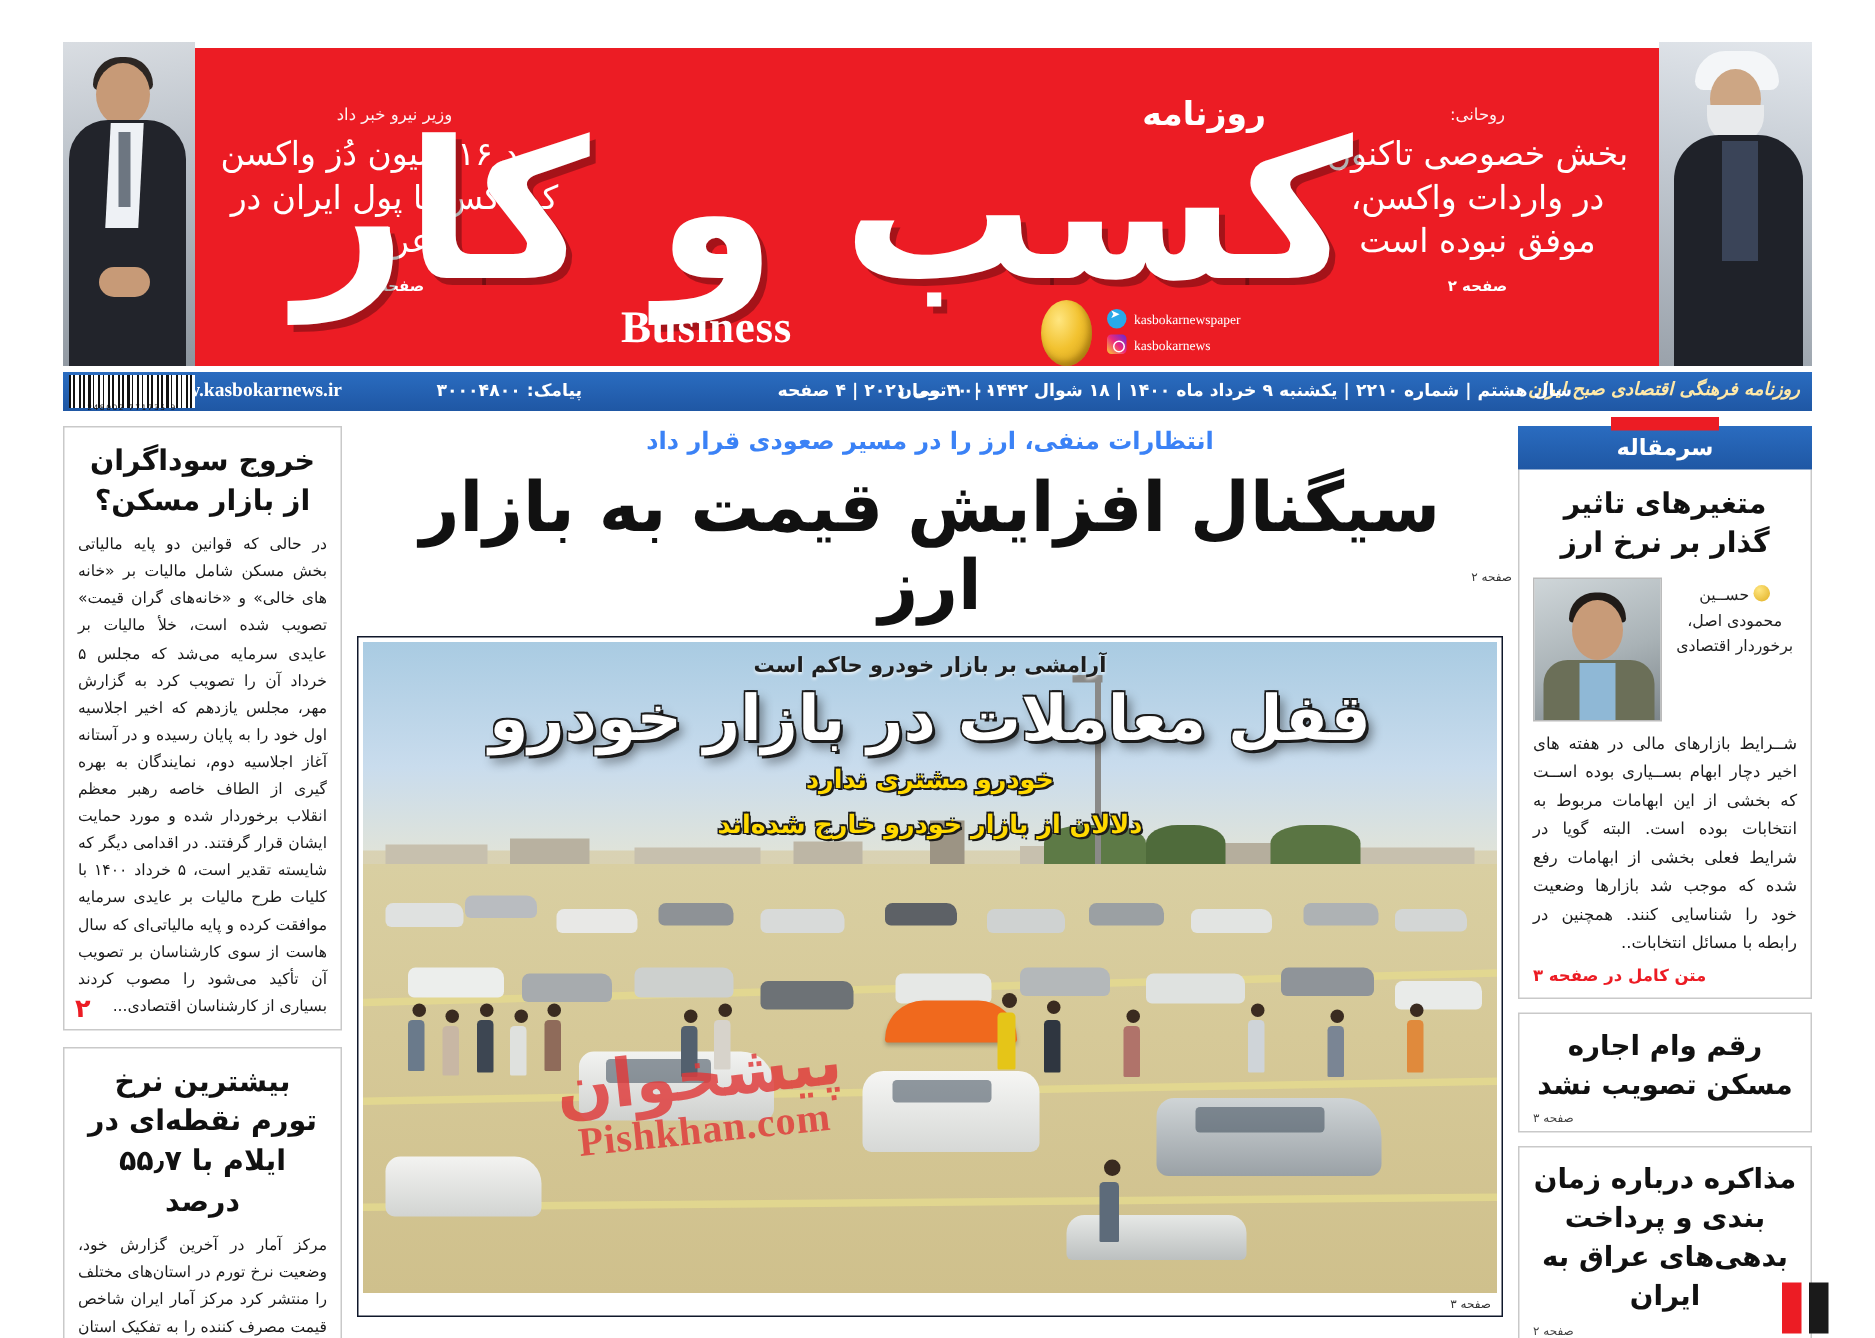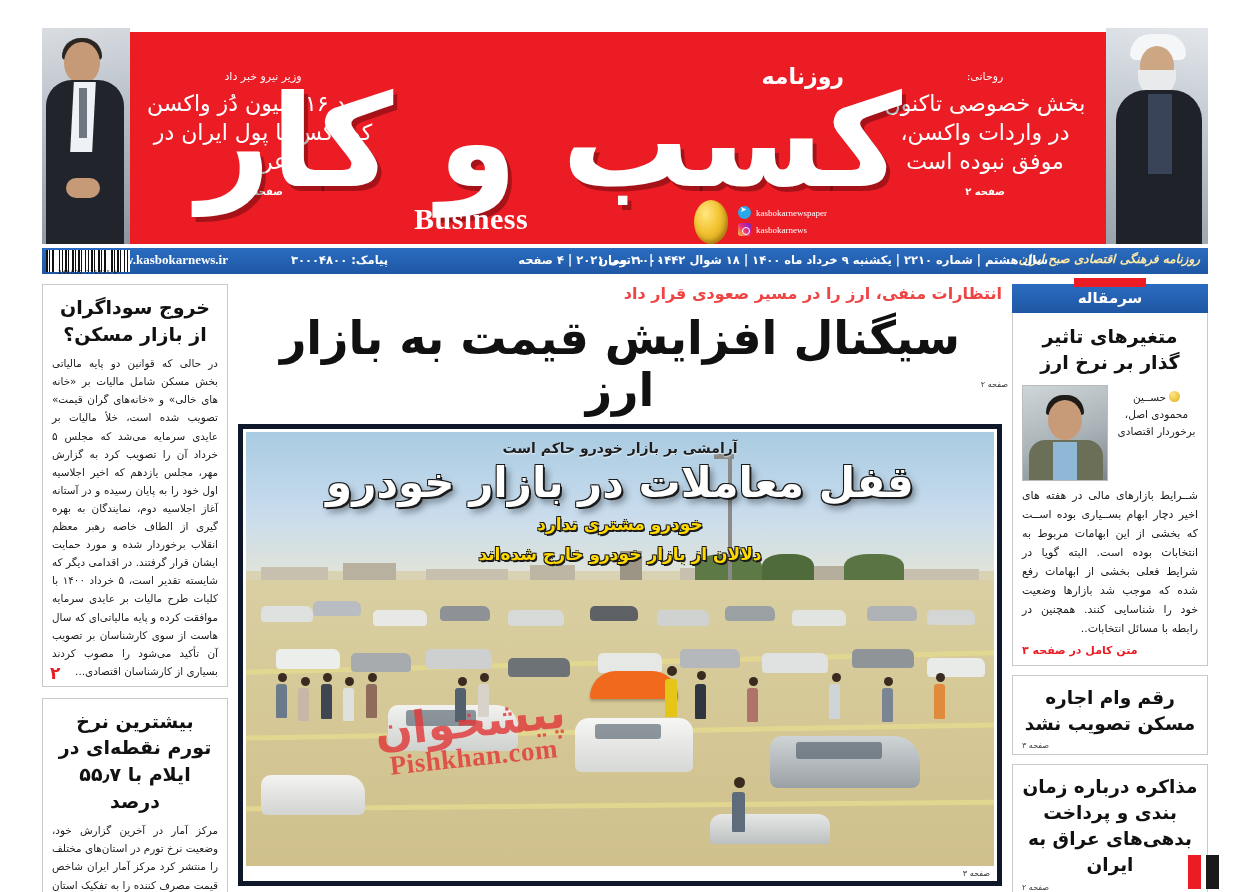--- a/index.html
+++ b/index.html
@@ -142,28 +142,28 @@
   
   .leftcol { position:absolute; left:0; top:0; width: 186px; }
   .lc-box { border:1px solid #c9c9c9; background:#fff; padding:9px 9px 6px; position:relative; }
   .lc-box + .lc-box { margin-top: 11px; }
   .lc-title { font-size:19px; font-weight:bold; line-height:1.4; text-align:center; color:#111; margin-bottom:7px; }
   .lc-text { font-size:10.4px; line-height:1.74; text-align:justify; color:#1a1a1a; }
   .lc-pagenum { position:absolute; left:7px; bottom:3px; font-size:17px; font-weight:bold; color:#ec1c24; }
 
   
   .center { position:absolute; left: 196px; right: 206px; top:0; }
-  .ct-kicker { font-size:16px; font-weight:bold; color:#ef4444; margin-bottom:10px; }
+  .ct-kicker { text-align:center; font-size:16px; font-weight:bold; color:#3b82f6; margin-bottom:10px; }
   .ct-headline {
     text-align:center; font-size:46px; font-weight:bold; color:#111;
     line-height:1.12; letter-spacing:-1px; margin-bottom:8px;
   }
   .ct-pagemark{ position:absolute; right:-6px; top:96px; font-size:8px; color:#333; }
 
-  .photo-frame { border:5px solid #0f172a; padding:3px 3px 0; background:#fff; position:relative; }
+  .photo-frame { border:1px solid #0f172a; padding:3px 3px 0; background:#fff; position:relative; }
   .photo {
     position:relative; width:100%; height: 434px; overflow:hidden;
     background: linear-gradient(#bcd6e8 0%, #cfe0ea 22%, #d9d2b4 30%, #d8cfa4 100%);
   }
   .sky { position:absolute; left:0; top:0; width:100%; height:32%;
     background: linear-gradient(#a9cbe2 0%, #c9dced 60%, #dfe3da 100%); }
   .horizon-bldg { position:absolute; width:100%; top:28%; height:7%; }
   .bldg { position:absolute; background:#c7c0ae; bottom:0; }
   .treeline{ position:absolute; bottom:0; height:100%; border-radius:40% 40% 0 0; background:#5d7a46; }
   .pole { position:absolute; background:#8a8a88; }

